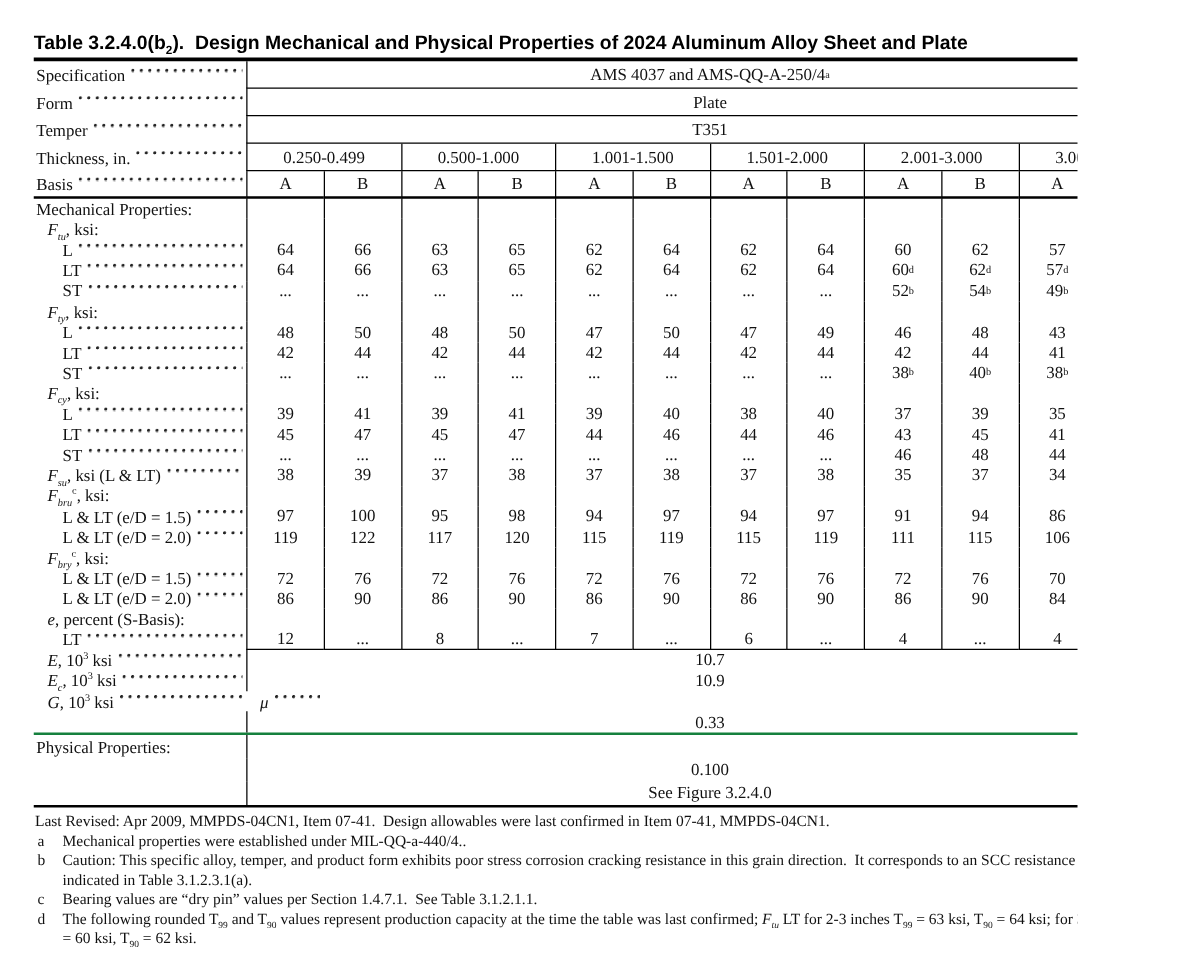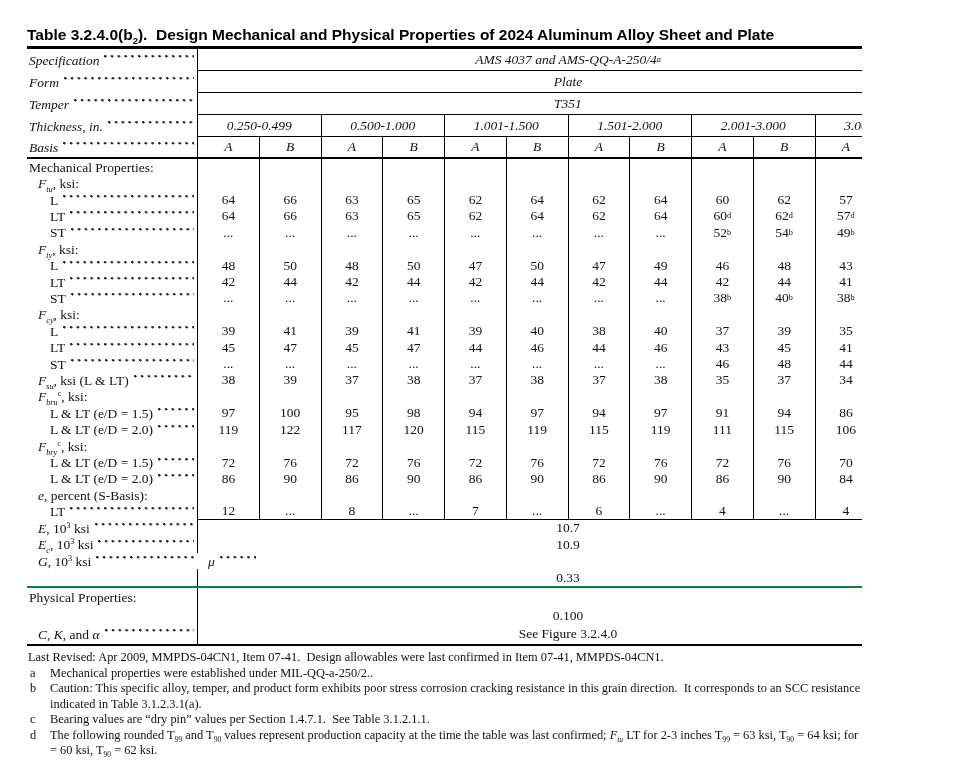--- a/index.html
+++ b/index.html
@@ -3,21 +3,21 @@
 <meta charset="utf-8">
 <style>
   html,body{margin:0;padding:0;background:#fff;}
   .page{position:relative;width:862px;height:767px;background:#fff;color:#111;
         font-family:"Liberation Serif","DejaVu Serif",serif;overflow:hidden;}
   .title{position:absolute;left:27px;top:26px;width:915px;
          font-family:"Liberation Sans","DejaVu Sans",sans-serif;
          font-weight:bold;font-size:15.5px;white-space:nowrap;color:#000;}
   .tbl{position:absolute;left:27px;top:46px;width:911px;border-top:3px solid #000;}
   .grid{display:grid;grid-template-columns:170px repeat(12,1fr);}
-  .hg{grid-auto-rows:22px;font-style:italic;}
+  .hg{grid-auto-rows:22px;}
   .mg{grid-auto-rows:16.42px;}
   .eg{grid-auto-rows:16.5px;}
   .pg{grid-auto-rows:18.6px;border-top:2px solid #15803d;border-bottom:2px solid #000;}
   .lc{display:flex;align-items:center;padding-left:2px;font-size:13.5px;white-space:nowrap;line-height:15px;}
   .ind1{padding-left:11px;}
   .ind2{padding-left:23px;}
   .ldr{flex:1 1 auto;position:relative;margin-left:5px;margin-right:2px;min-width:6px;}
   .ldr::after{content:"";position:absolute;left:0;right:1px;bottom:2px;height:3px;
       background-image:radial-gradient(circle at 1.3px 1.3px,#222 1.05px,rgba(0,0,0,0) 1.45px);
       background-size:6.8px 3px;background-repeat:repeat-x;}
@@ -456,34 +456,30 @@
       </div>
       <div class="dc merged">0.33</div>
     </div>
 
     <div class="grid pg">
       <div class="lc">
         <span>Physical Properties:</span>
       </div>
       <div class="dc merged"></div>
       <div class="dc merged">0.100</div>
-      <div class="lc ind1">
-        <span><i>C</i>, <i>K</i>, and <i>α</i></span>
-          <span class="ldr"></span>
-      </div>
       <div class="dc merged">See Figure 3.2.4.0</div>
     </div>
 
   </div>
 
   <div class="foot">
     <div>Last Revised: Apr 2009, MMPDS-04CN1, Item 07-41.&nbsp; Design allowables were last confirmed in Item 07-41, MMPDS-04CN1.</div>
     <div class="fi">
       <span class="flet">a</span>
-      <span>Mechanical properties were established under MIL-QQ-a-250/2..</span>
+      <span>Mechanical properties were established under MIL-QQ-a-440/4..</span>
     </div>
     <div class="fi">
       <span class="flet">b</span>
       <span>Caution: This specific alloy, temper, and product form exhibits poor stress corrosion cracking resistance in this grain direction.&nbsp; It corresponds to an SCC resistance rating of D, as indicated in Table 3.1.2.3.1(a).</span>
     </div>
     <div class="fi">
       <span class="flet">c</span>
       <span>Bearing values are “dry pin” values per Section 1.4.7.1.&nbsp; See Table 3.1.2.1.1.</span>
     </div>
     <div class="fi">

